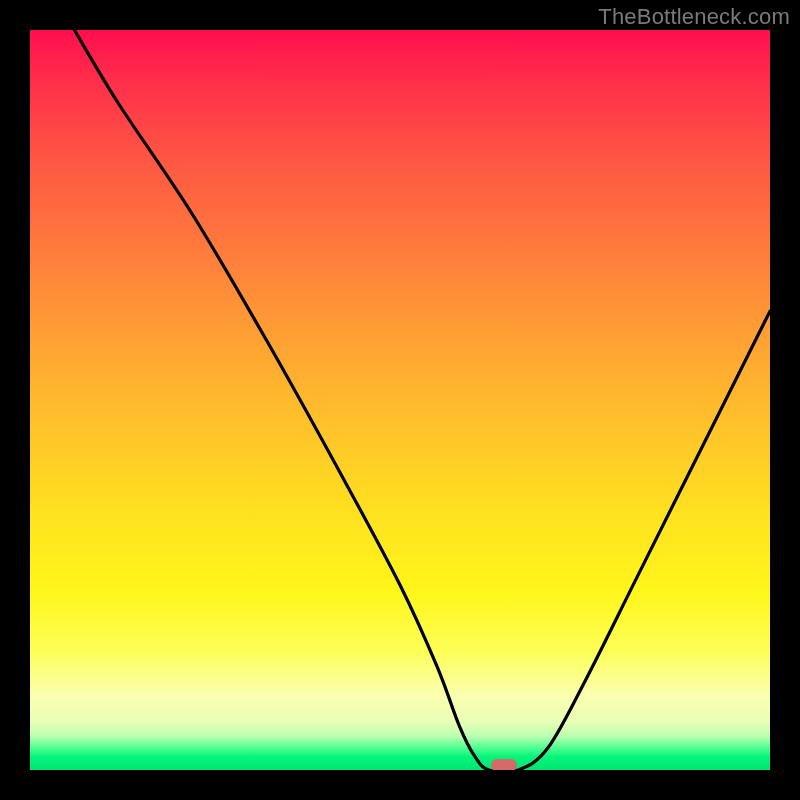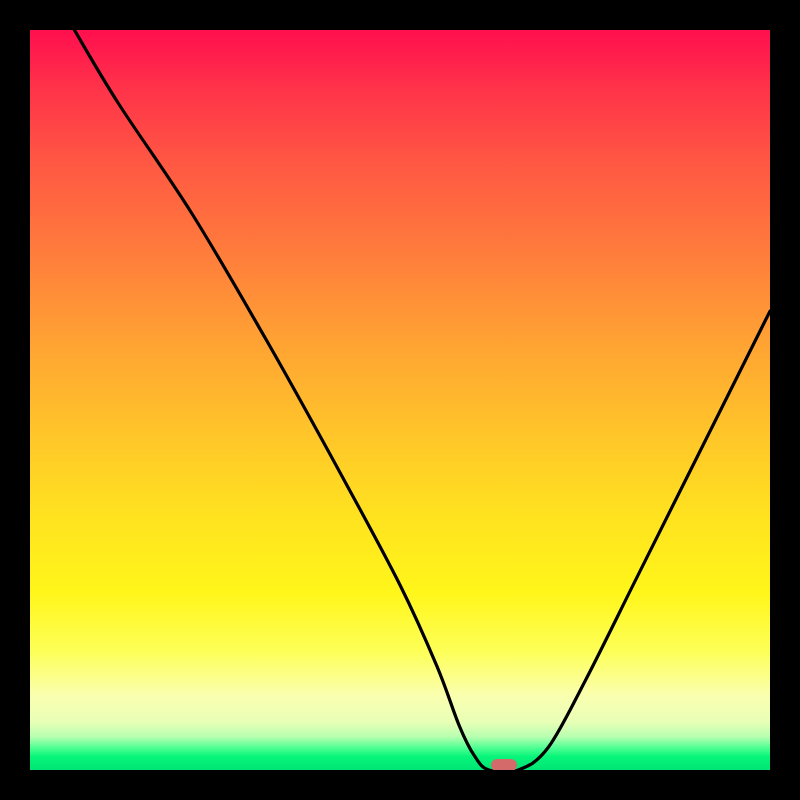--- a/index.html
+++ b/index.html
@@ -82,20 +82,21 @@
     border-radius: 6px;
     background: #d46a6a;
     transform: translate(-50%, -50%);
   }
 </style>
 </head>
 <body>
 
 <div class="frame">
 
+  <div class="watermark">TheBottleneck.com</div>
 
   <div class="plot-area">
     <div class="gradient"></div>
 
     <svg class="curve-svg" viewBox="0 0 740 740" preserveAspectRatio="none">
       <path d="M 44.40 0.00 C 51.80 12.33, 69.07 43.17, 88.80 74.00 C 108.53 104.83, 138.13 145.53, 162.80 185.00 C 187.47 224.47, 212.13 267.63, 236.80 310.80 C 261.47 353.97, 288.60 403.30, 310.80 444.00 C 333.00 484.70, 353.97 522.93, 370.00 555.00 C 386.03 587.07, 397.13 612.97, 407.00 636.40 C 416.87 659.83, 423.03 680.80, 429.20 695.60 C 435.37 710.40, 439.07 717.80, 444.00 725.20 C 448.93 732.60, 451.40 737.53, 458.80 740.00 C 466.20 742.47, 478.53 743.70, 488.40 740.00 C 498.27 736.30, 506.90 732.60, 518.00 717.80 C 529.10 703.00, 540.20 679.57, 555.00 651.20 C 569.80 622.83, 588.30 584.60, 606.80 547.60 C 625.30 510.60, 643.80 473.60, 666.00 429.20 C 688.20 384.80, 727.67 305.87, 740.00 281.20"></path>
     </svg>
 
     <div class="marker" style="left: 473.6px; top: 735px; background: rgb(212, 106, 106);"></div>
   </div>

